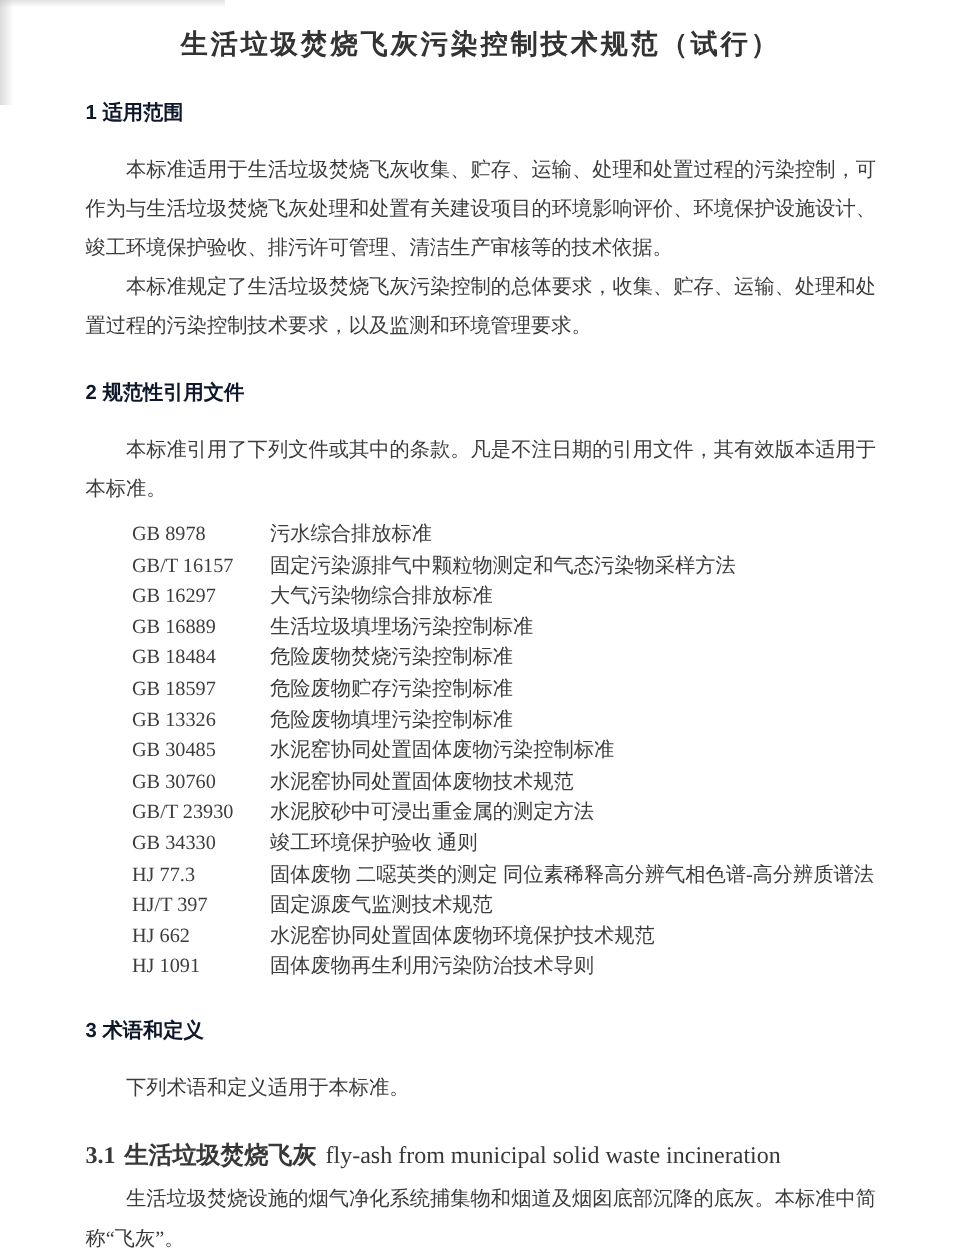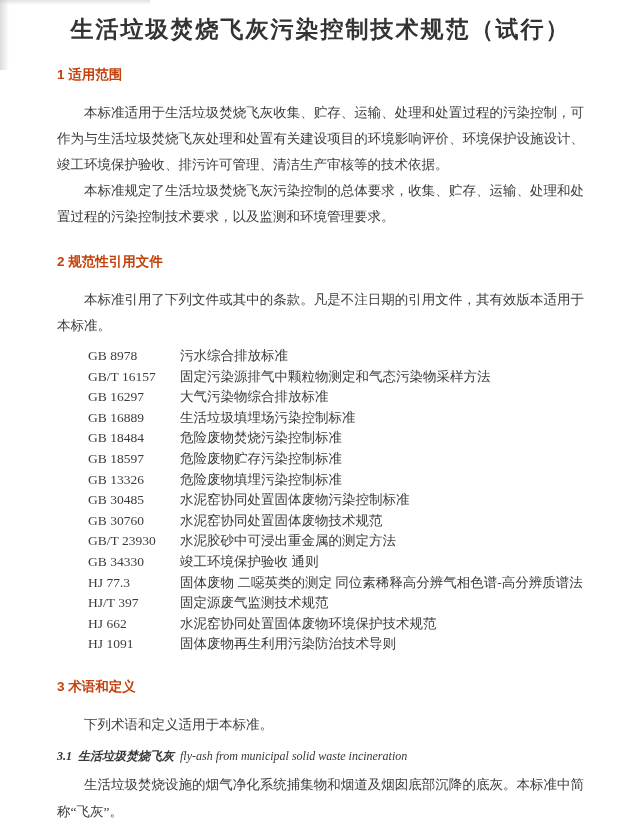--- a/index.html
+++ b/index.html
@@ -34,34 +34,34 @@
     position: absolute;
     left: 0; top: 0;
     width: 150px; height: 5px;
     background: linear-gradient(to bottom, rgba(185,185,185,0.40), rgba(255,255,255,0));
     pointer-events: none;
   }
   .doc-title {
     margin: 3px 0 0 0;
     font-family: "Liberation Sans", "DejaVu Sans", sans-serif;
     font-weight: bold;
-    font-size: 23px;
+    font-size: 18px;
     line-height: 27px;
     letter-spacing: 2px;
     text-align: center;
     color: #333333;
     white-space: nowrap;
   }
   .sec-heading {
     margin: 23px 0 0 0;
     font-family: "Liberation Sans", "DejaVu Sans", sans-serif;
     font-weight: bold;
     font-size: 13.5px;
     line-height: 17px;
-    color: #c2410c;
+    color: #0f172a;
   }
   .para {
     margin: 0;
     padding-top: 17px;
     font-size: 13.5px;
     line-height: 26px;
     text-indent: 2em;
     text-align: justify;
     color: #3c3c3c;
   }
@@ -72,26 +72,25 @@
     line-height: 20.6px;
     color: #3c3c3c;
   }
   .ref-row { white-space: nowrap; }
   .ref-code {
     display: inline-block;
     width: 92px;
     font-family: "Liberation Serif", "DejaVu Serif", serif;
   }
   .term-heading {
-    margin: 6px 0 0 0;
-    font-size: 12px;
+    margin: 20px 0 0 0;
+    font-size: 16px;
     line-height: 25px;
     color: #383838;
     font-weight: normal;
-    font-style: italic;
   }
   .term-num {
     font-weight: bold;
     font-family: "Liberation Serif", "DejaVu Serif", serif;
     margin-right: 6px;
   }
   .term-zh {
     font-weight: bold;
     font-family: "Liberation Sans", "DejaVu Sans", sans-serif;
     margin-right: 6px;

